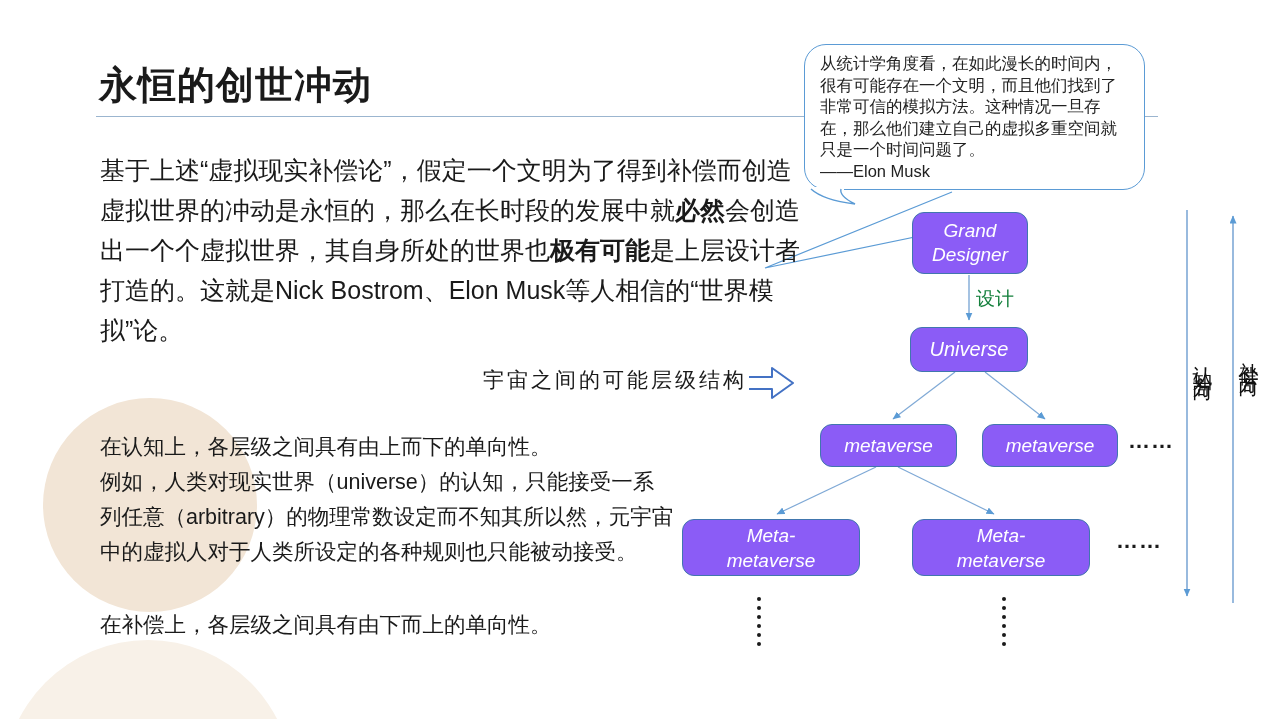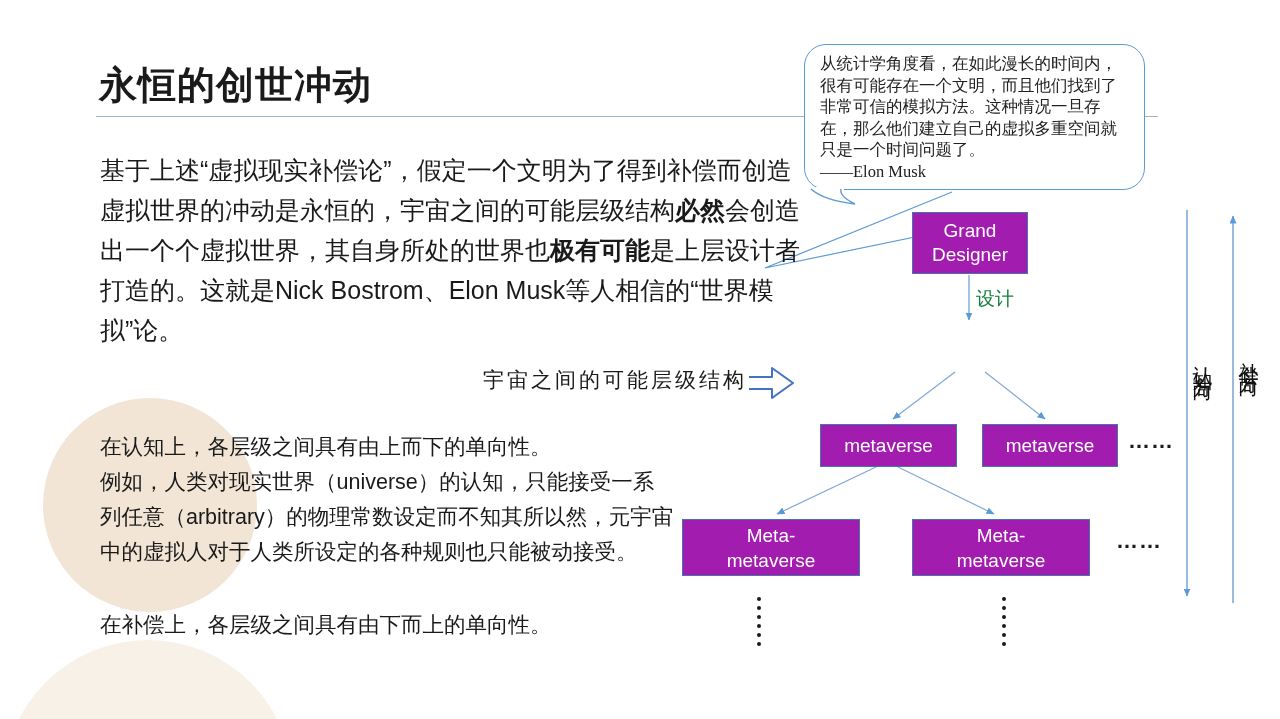--- a/index.html
+++ b/index.html
@@ -16,31 +16,31 @@
   .title{position:absolute;left:99px;top:60px;font-size:38px;font-weight:700;letter-spacing:1px;z-index:2;}
   .title-rule{position:absolute;left:96px;top:116px;width:1062px;height:1px;background:#9bb5cf;z-index:1;}
 
   
   .intro{position:absolute;left:100px;top:150px;width:716px;font-size:25px;line-height:40px;z-index:2;}
   .intro b{font-size:25px;font-weight:700;}
 
   
   .quote{position:absolute;left:804px;top:44px;width:341px;height:146px;background:#fff;
          border:1.5px solid #5b9bd5;border-radius:22px;box-sizing:border-box;padding:8px 13px 6px 15px;
-         font-family:Liberation Serif, serif;font-size:16.5px;line-height:21.5px;color:#222;z-index:3;}
+         font-family:Liberation Sans, sans-serif;font-size:16.5px;line-height:21.5px;color:#222;z-index:3;}
   .quote-attr{padding-right:4px;}
   .tail-svg{position:absolute;left:795px;top:186px;width:100px;height:30px;z-index:4;}
 
   
   .overlay{position:absolute;left:0;top:0;width:1280px;height:719px;z-index:1;}
 
   
-  .node{position:absolute;background:#a21caf;border:1.5px solid #4176ae;border-radius:0;color:#fff;
+  .node{position:absolute;background:#8b5cf6;border:1.5px solid #4176ae;border-radius:12px;color:#fff;
         display:flex;align-items:center;justify-content:center;text-align:center;white-space:pre-line;
-        z-index:2;box-sizing:border-box;}
+        z-index:2;box-sizing:border-box;font-style:italic;}
   .n-gd{left:912px;top:212px;width:116px;height:62px;font-size:19px;line-height:24px;}
   .n-uv{left:910px;top:327px;width:118px;height:45px;font-size:20px;}
   .n-mv1{left:820px;top:424px;width:137px;height:43px;font-size:19px;}
   .n-mv2{left:982px;top:424px;width:136px;height:43px;font-size:19px;}
   .n-mm1{left:682px;top:519px;width:178px;height:57px;font-size:19px;line-height:25px;}
   .n-mm2{left:912px;top:519px;width:178px;height:57px;font-size:19px;line-height:25px;}
 
   .design-label{position:absolute;left:976px;top:286px;color:#15803d;
                 font-family:"Liberation Serif",serif;font-size:19px;z-index:2;}
   .caption{position:absolute;left:483px;top:366px;font-family:"Liberation Serif",serif;
@@ -93,38 +93,39 @@
     <line x1="1187" y1="210" x2="1187" y2="596" stroke="#7fa9d6" stroke-width="1.6" marker-end="url(#ah)"></line>
     <line x1="1233" y1="603" x2="1233" y2="216" stroke="#7fa9d6" stroke-width="1.6" marker-end="url(#ah)"></line>
 
     <path d="M749 377 L772 377 L772 368 L793 383 L772 398 L772 389 L749 389" fill="#ffffff" stroke="#4472c4" stroke-width="2" stroke-linejoin="round"></path>
   </svg>
 
   <div class="title">永恒的创世冲动</div>
   <div class="title-rule"></div>
 
   <div class="intro">
-    <span>基于上述“虚拟现实补偿论”，假定一个文明为了得到补偿而创造虚拟世界的冲动是永恒的，宇宙之间的可能层级结构</span><b>必然</b><span>会创造出一个个虚拟世界，其自身所处的世界也</span><b>极有可能</b><span>是上层设计者打造的。这就是Nick Bostrom、Elon Musk等人相信的“世界模拟”论。</span>
+    <span>基于上述“虚拟现实补偿论”，假定一个文明为了得到补偿而创造虚拟世界的冲动是永恒的，那么在长时段的发展中就</span><b>必然</b><span>会创造出一个个虚拟世界，其自身所处的世界也</span><b>极有可能</b><span>是上层设计者打造的。这就是Nick Bostrom、Elon Musk等人相信的“世界模拟”论。</span>
   </div>
 
   <div class="quote">
     <div>从统计学角度看，在如此漫长的时间内，很有可能存在一个文明，而且他们找到了非常可信的模拟方法。这种情况一旦存在，那么他们建立自己的虚拟多重空间就只是一个时间问题了。</div>
     <div class="quote-attr">——Elon Musk</div>
   </div>
   <svg class="tail-svg" viewBox="0 0 100 30" xmlns="http://www.w3.org/2000/svg">
     <rect x="15" y="1" width="34" height="4.5" fill="#ffffff"></rect>
     <path d="M16 3 Q28 14 60 18 Q44 10 46 3 Z" fill="#ffffff"></path>
     <path d="M16 3 Q28 14 60 18 Q44 10 46 3" fill="none" stroke="#5b9bd5" stroke-width="1.4"></path>
   </svg>
 
   <div class="caption">宇宙之间的可能层级结构</div>
 
   <div class="node n-gd">Grand
 Designer</div>
   <div class="design-label">设计</div>
+  <div class="node n-uv">Universe</div>
   <div class="node n-mv1">metaverse</div>
   <div class="node n-mv2">metaverse</div>
   <div class="node n-mm1">Meta-
 metaverse</div>
   <div class="node n-mm2">Meta-
 metaverse</div>
 
   <div class="hdots hdots1">……</div>
   <div class="hdots hdots2">……</div>
 

